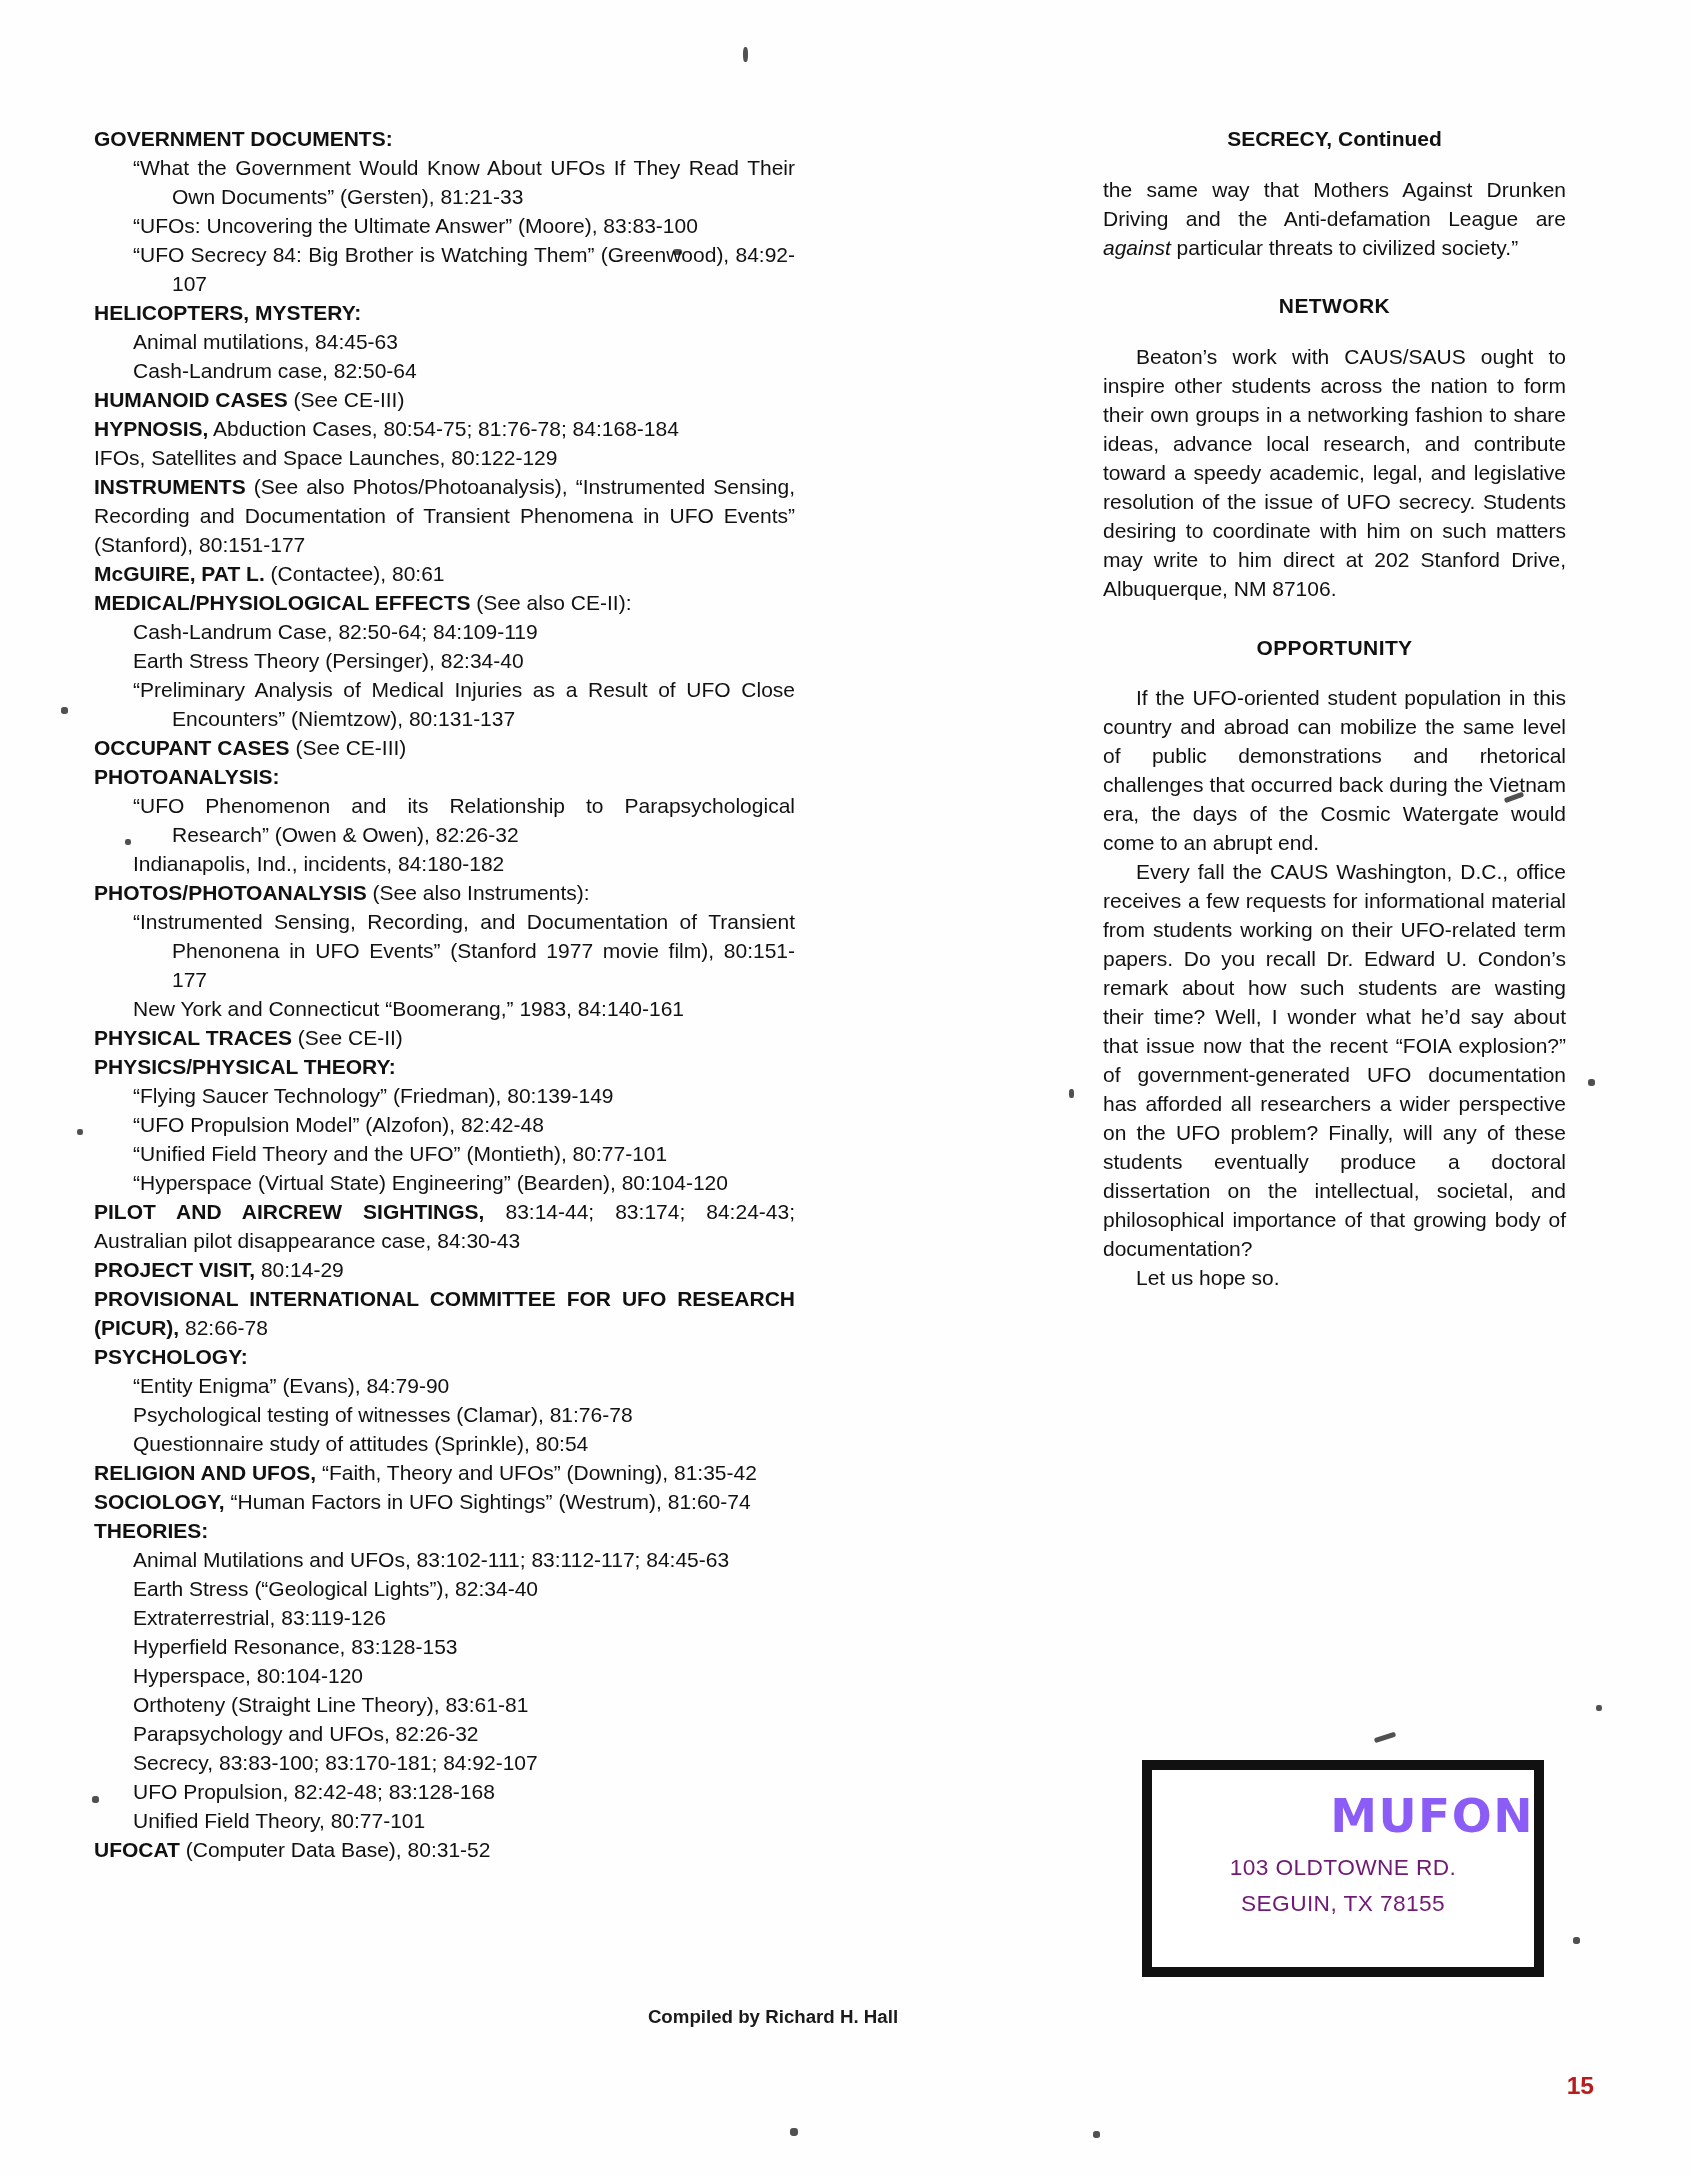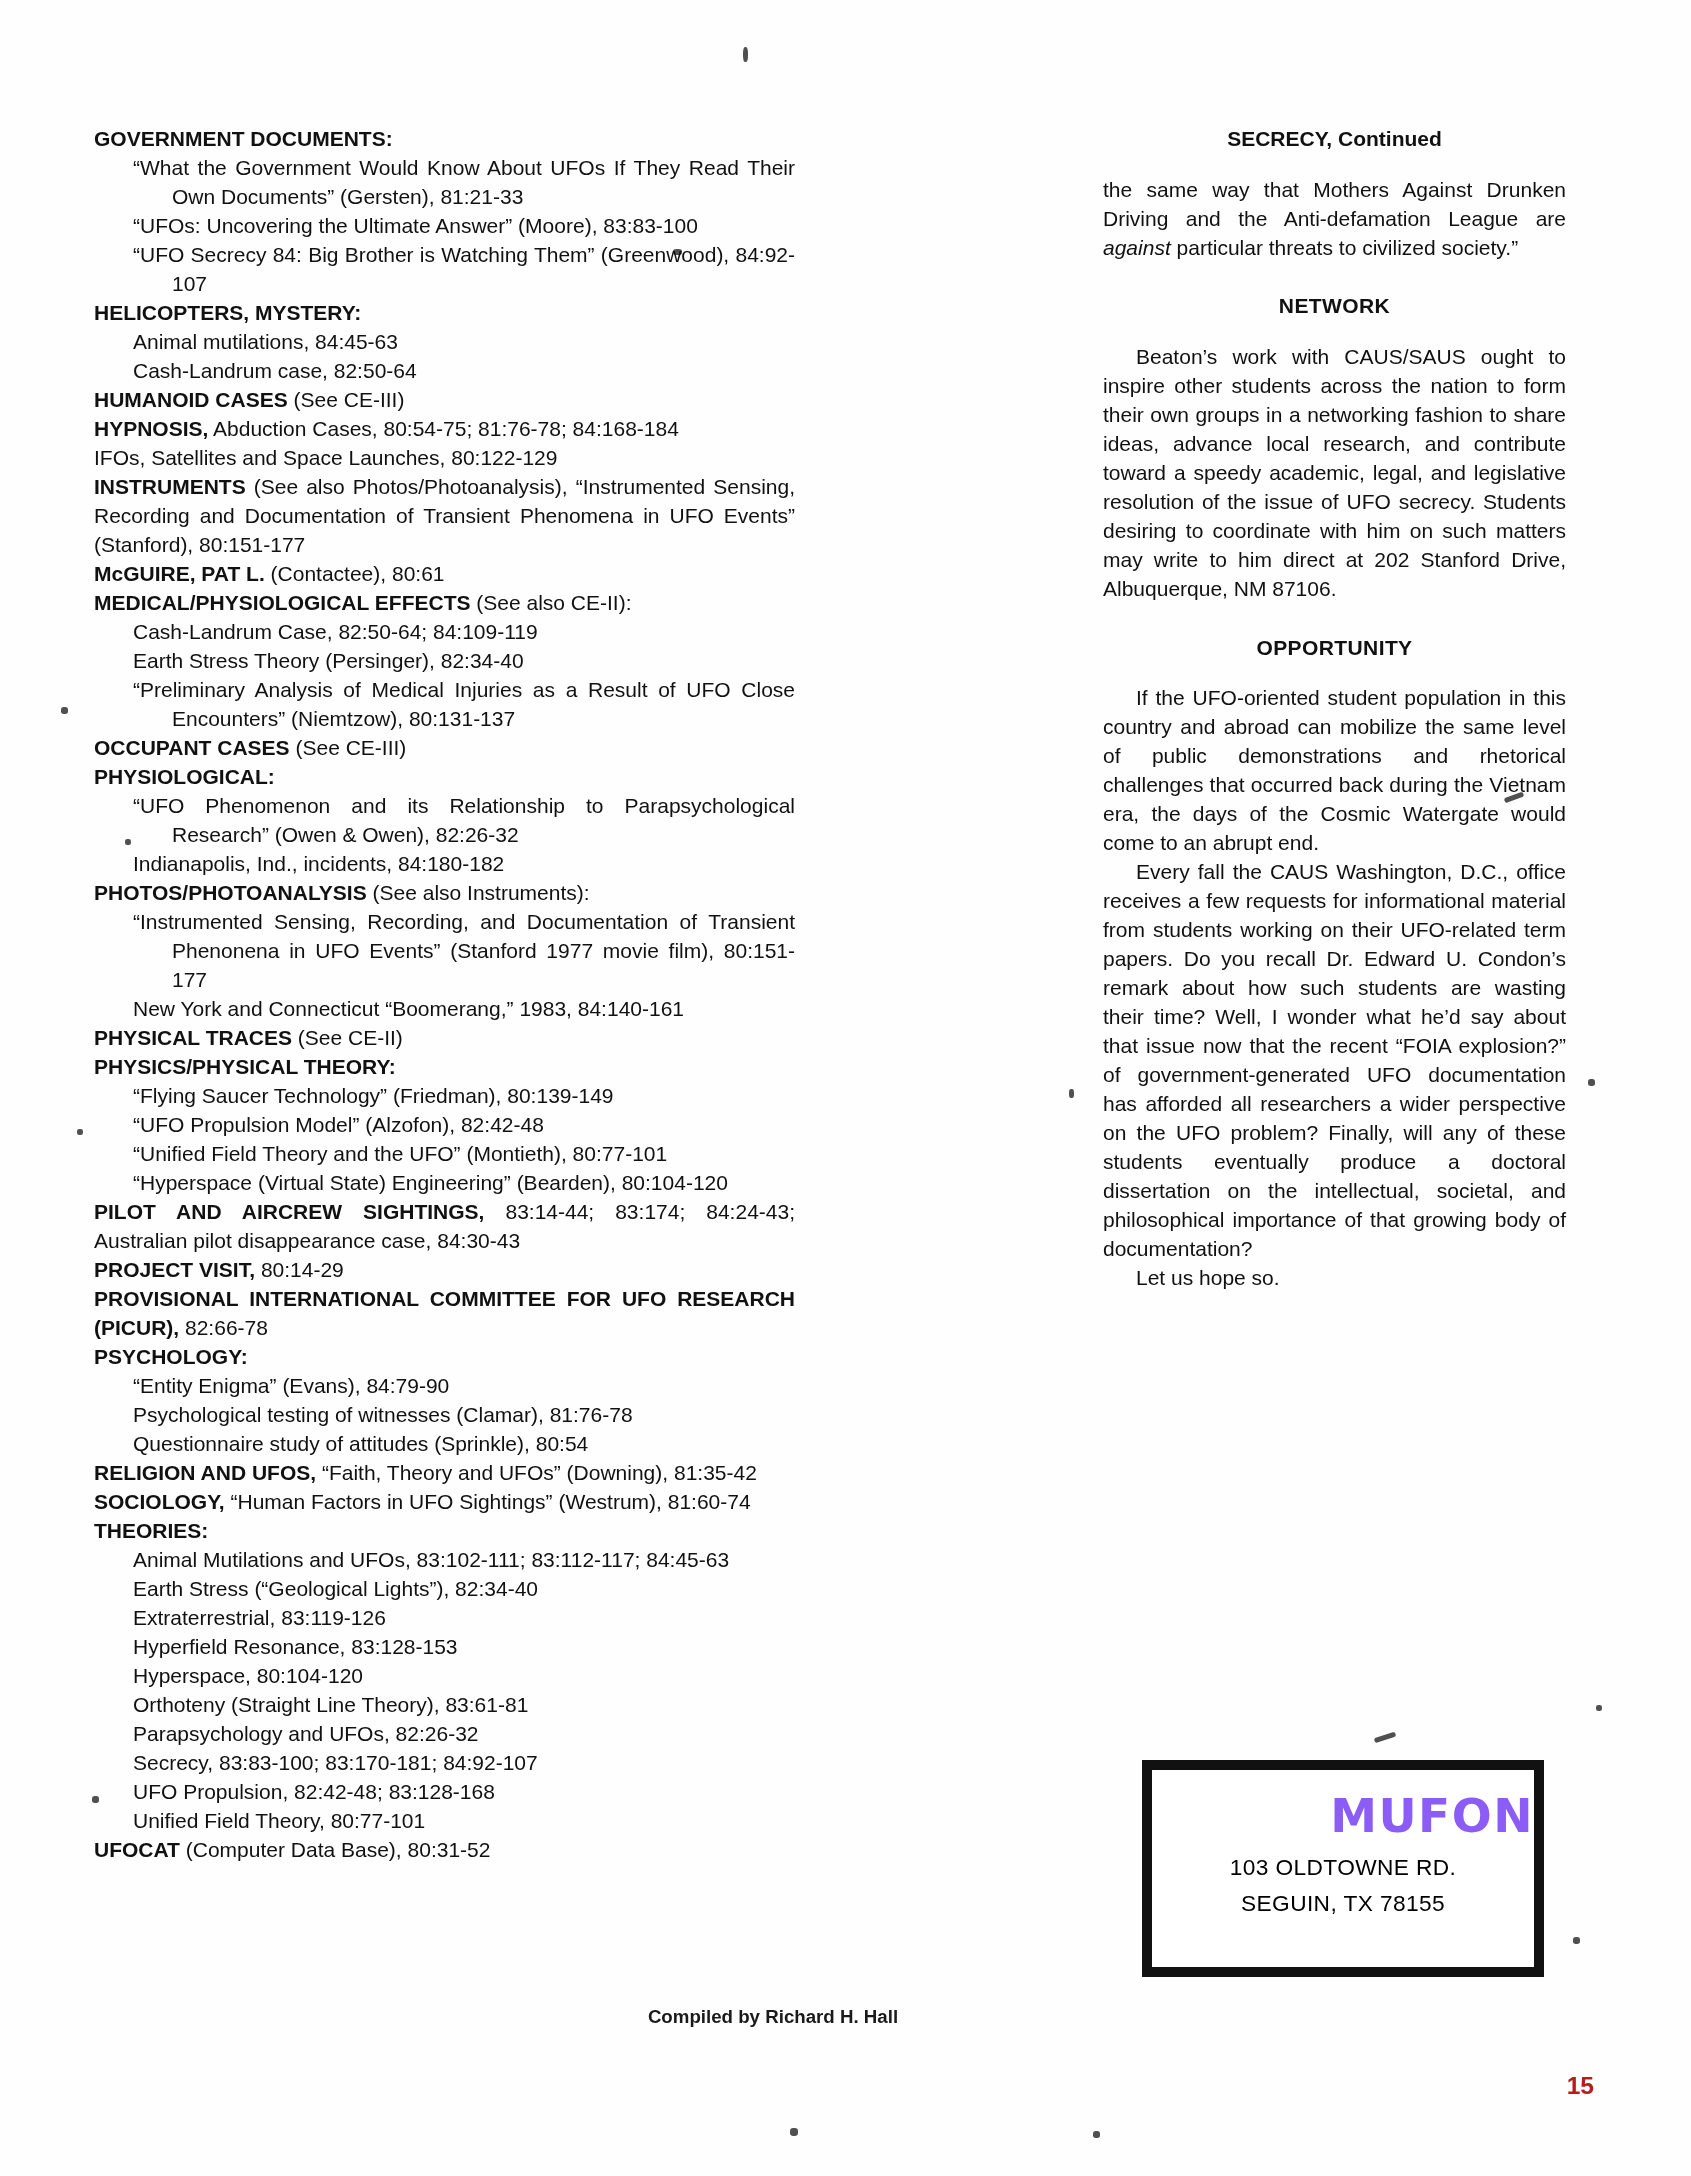--- a/index.html
+++ b/index.html
@@ -113,21 +113,21 @@
     margin-top: 21.7px;
     line-height: 1;
     color: #8b5cf6;
     text-align: right;
   }
   .mufon-addr1,
   .mufon-addr2 {
     font-size: 22.7px;
     letter-spacing: 0.4px;
     margin-top: 15.8px;
-    color: #000000;
+    color: #701a75;
   }
   .mufon-addr2 { margin-top: 8.9px; }
 
   
   .credit {
     position: absolute;
     left: 561px;
     top: 2006px;
     width: 424px;
     text-align: center;
@@ -178,21 +178,21 @@
         <p class="entry lvl0"><span class="hd">HUMANOID CASES</span><span> (See CE-III)</span></p>
         <p class="entry lvl0"><span class="hd">HYPNOSIS,</span><span> Abduction Cases, 80:54-75; 81:76-78; 84:168-184</span></p>
         <p class="entry lvl0"><span>IFOs, Satellites and Space Launches, 80:122-129</span></p>
         <p class="entry lvl0"><span class="hd">INSTRUMENTS</span><span> (See also Photos/Photoanalysis), “Instrumented Sensing, Recording and Documentation of Transient Phenomena in UFO Events” (Stanford), 80:151-177</span></p>
         <p class="entry lvl0"><span class="hd">McGUIRE, PAT L.</span><span> (Contactee), 80:61</span></p>
         <p class="entry lvl0"><span class="hd">MEDICAL/PHYSIOLOGICAL EFFECTS</span><span> (See also CE-II):</span></p>
         <p class="entry lvl1-hang"><span>Cash-Landrum Case, 82:50-64; 84:109-119</span></p>
         <p class="entry lvl1-hang"><span>Earth Stress Theory (Persinger), 82:34-40</span></p>
         <p class="entry lvl1-hang"><span>“Preliminary Analysis of Medical Injuries as a Result of UFO Close Encounters” (Niemtzow), 80:131-137</span></p>
         <p class="entry lvl0"><span class="hd">OCCUPANT CASES</span><span> (See CE-III)</span></p>
-        <p class="entry lvl0"><span class="hd">PHYSIOLOGICAL:</span></p>
+        <p class="entry lvl0"><span class="hd">PHOTOANALYSIS:</span></p>
         <p class="entry lvl1-hang"><span>“UFO Phenomenon and its Relationship to Parapsychological Research” (Owen &amp; Owen), 82:26-32</span></p>
         <p class="entry lvl1-hang"><span>Indianapolis, Ind., incidents, 84:180-182</span></p>
         <p class="entry lvl0"><span class="hd">PHOTOS/PHOTOANALYSIS</span><span> (See also Instruments):</span></p>
         <p class="entry lvl1-hang"><span>“Instrumented Sensing, Recording, and Documentation of Transient Phenonena in UFO Events” (Stanford 1977 movie film), 80:151-177</span></p>
         <p class="entry lvl1-hang"><span>New York and Connecticut “Boomerang,” 1983, 84:140-161</span></p>
         <p class="entry lvl0"><span class="hd">PHYSICAL TRACES</span><span> (See CE-II)</span></p>
         <p class="entry lvl0"><span class="hd">PHYSICS/PHYSICAL THEORY:</span></p>
         <p class="entry lvl1-hang"><span>“Flying Saucer Technology” (Friedman), 80:139-149</span></p>
         <p class="entry lvl1-hang"><span>“UFO Propulsion Model” (Alzofon), 82:42-48</span></p>
         <p class="entry lvl1-hang"><span>“Unified Field Theory and the UFO” (Montieth), 80:77-101</span></p>

